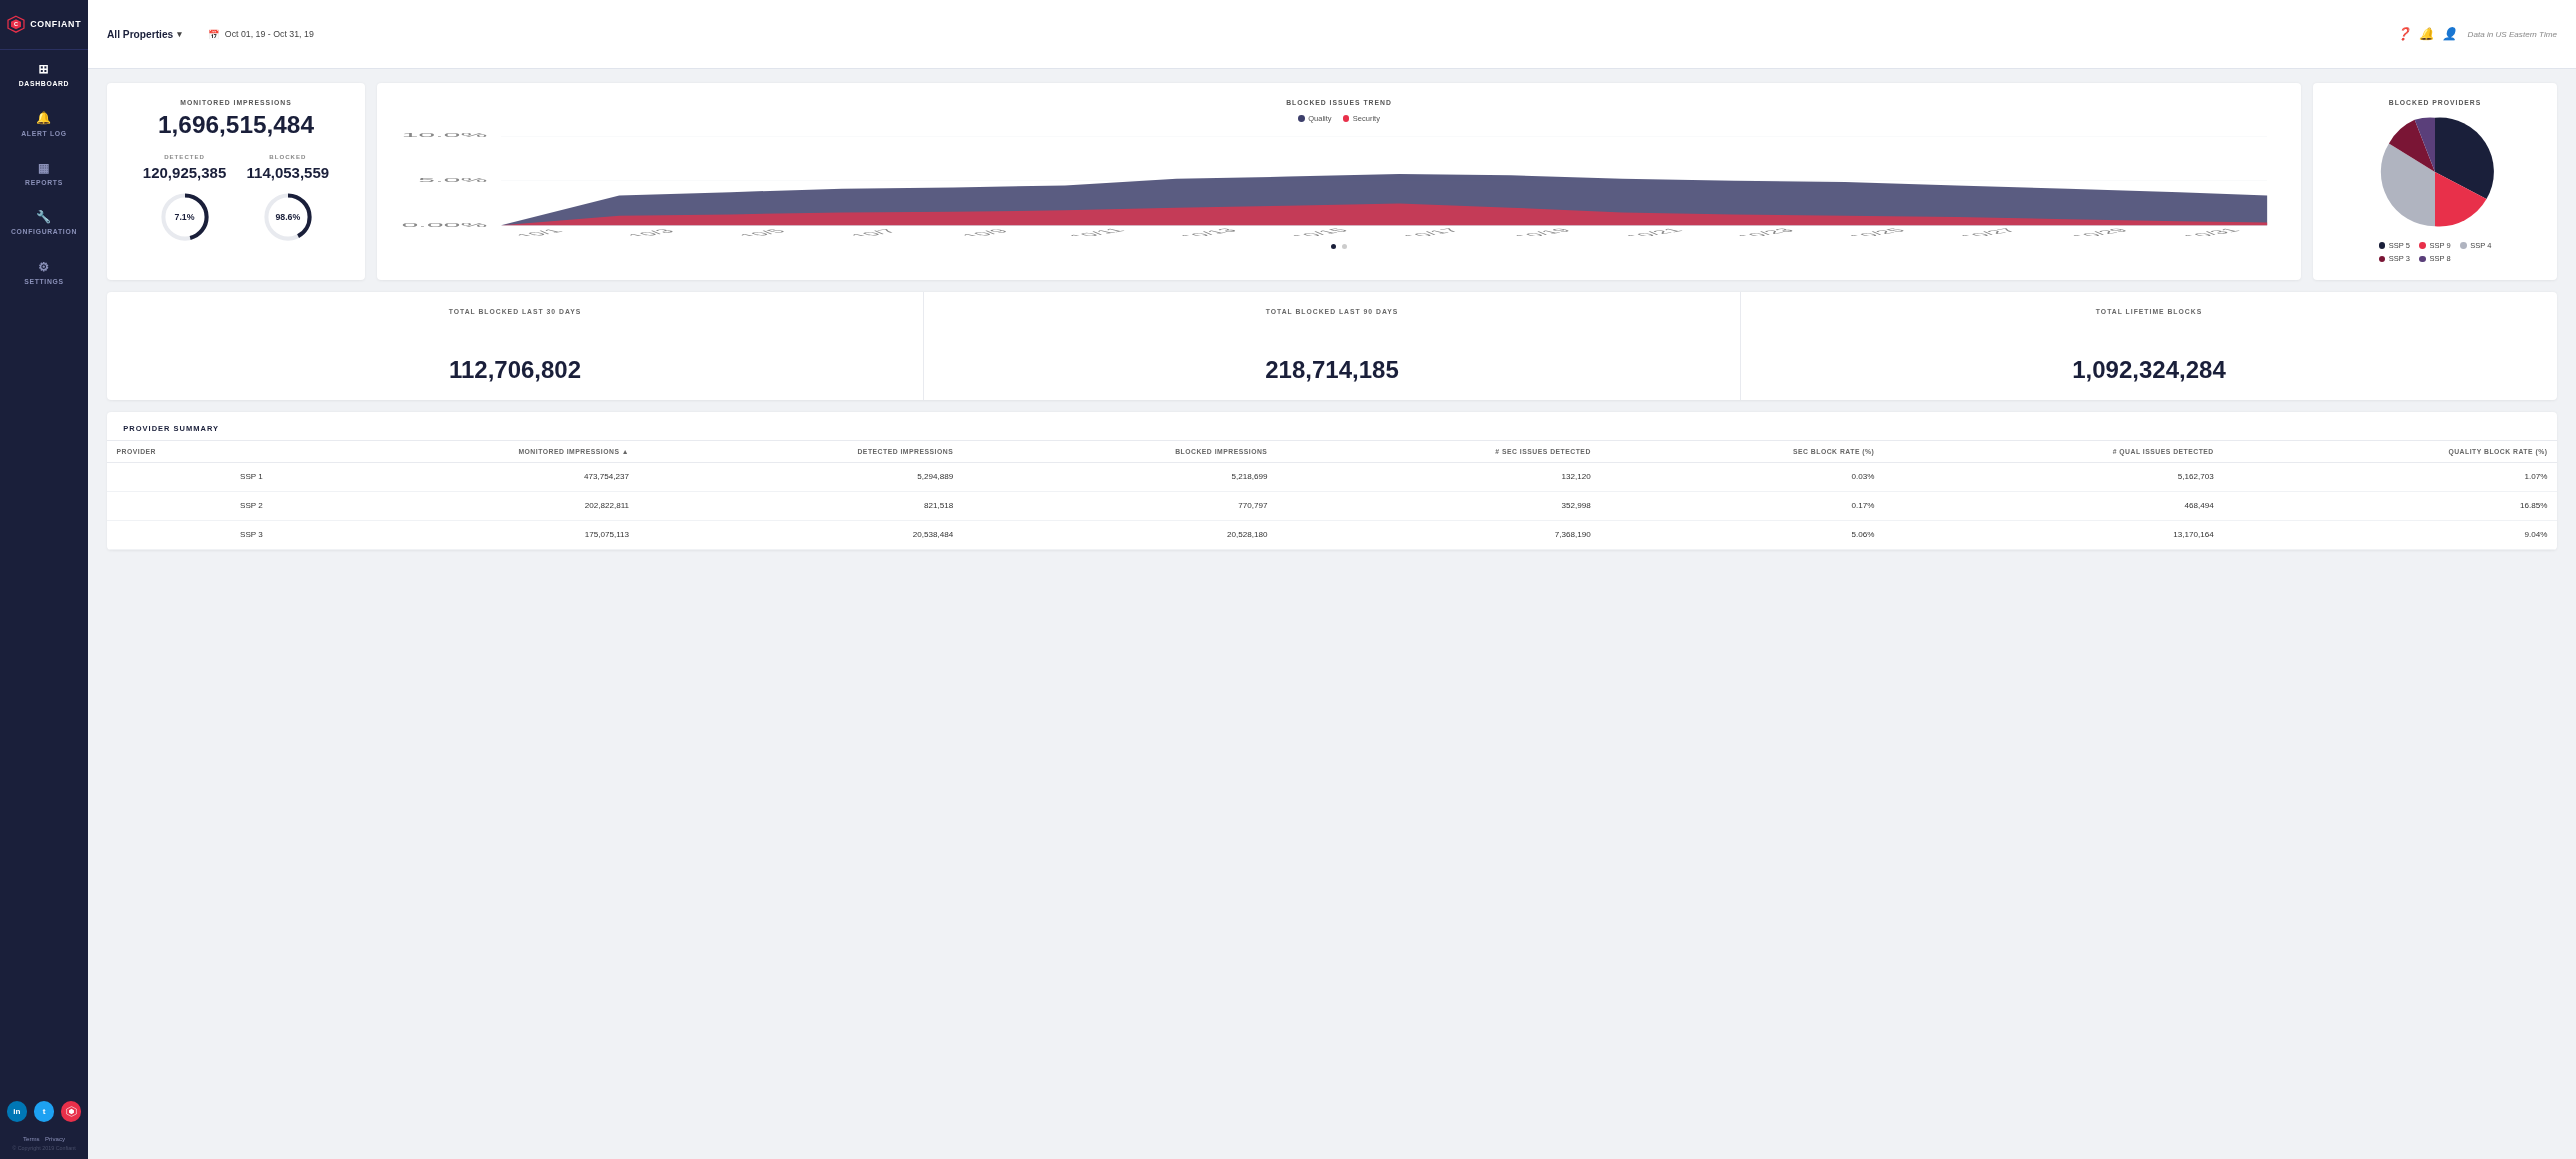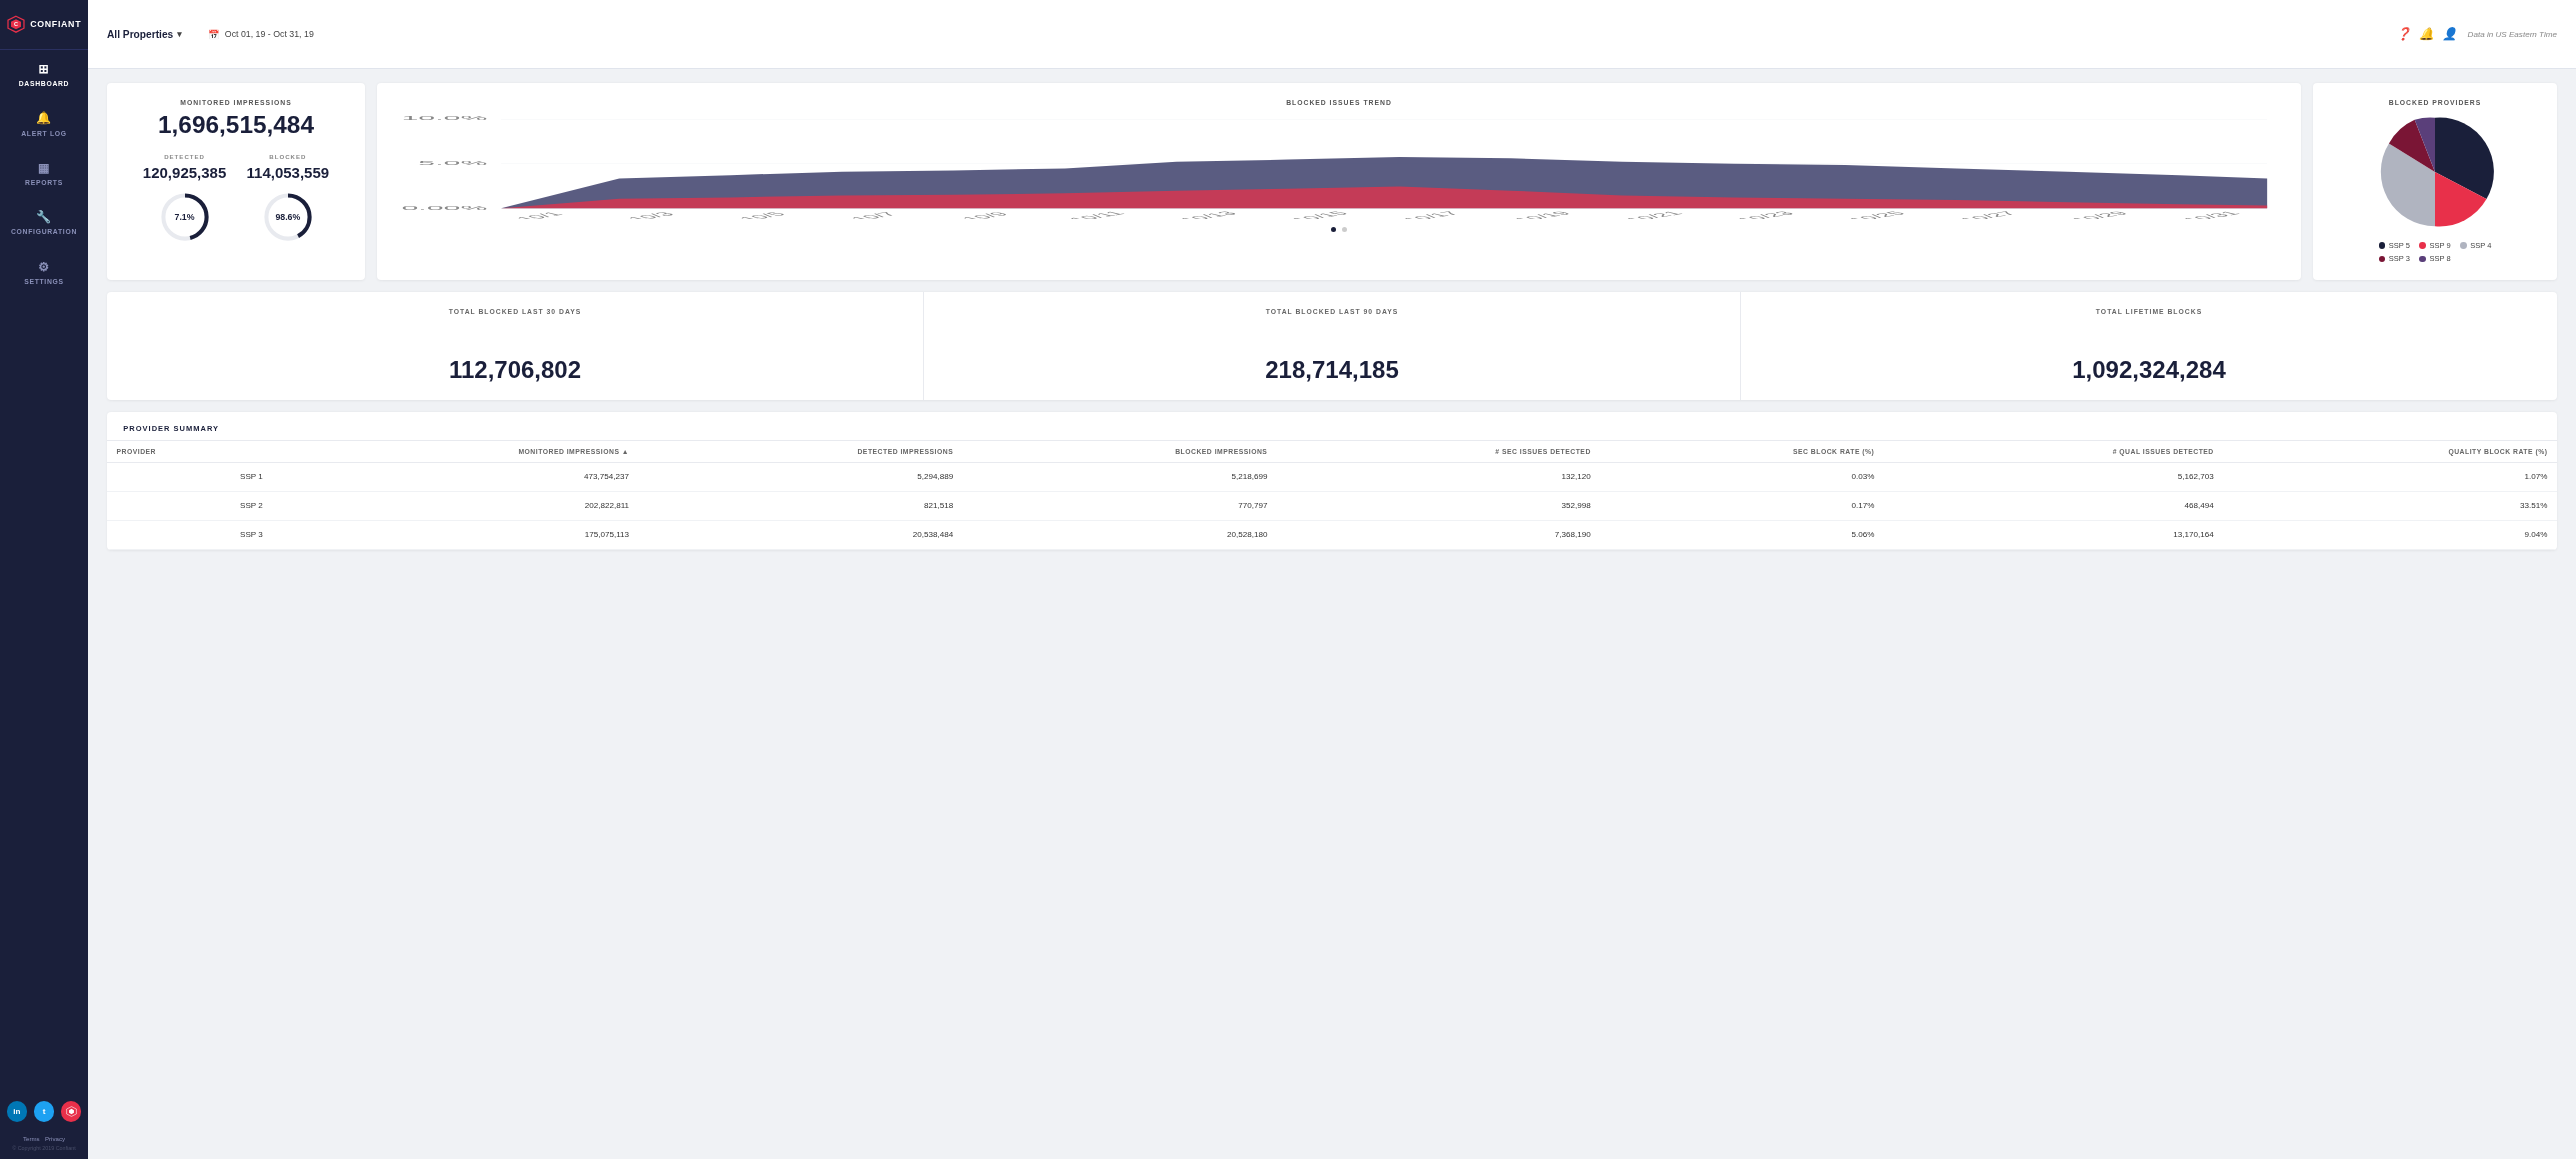--- a/index.html
+++ b/index.html
@@ -495,20 +495,30 @@
                 <circle cx="40" cy="40" r="32" fill="none" stroke="#1a1f3a" stroke-width="6" stroke-dasharray="134.7 201.1" stroke-dashoffset="50.3" transform="rotate(-90 40 40)"></circle>
               </svg>
               <div class="donut-label">98.6%</div>
             </div>
           </div>
         </div>
       </div>
 
       <div class="card card-trend">
         <div class="card-title">BLOCKED ISSUES TREND</div>
+        <div class="trend-legend">
+          <div class="legend-item">
+            <div class="legend-dot" style="background:#3d3f6b"></div>
+            <span>Quality</span>
+          </div>
+          <div class="legend-item">
+            <div class="legend-dot" style="background:#e8304a"></div>
+            <span>Security</span>
+          </div>
+        </div>
         <div class="chart-area">
           <svg class="chart-svg" viewBox="0 0 560 160" preserveAspectRatio="none">
 
             <text x="28" y="14" font-size="9" fill="#888" text-anchor="end">10.0%</text>
             <text x="28" y="80" font-size="9" fill="#888" text-anchor="end">5.0%</text>
             <text x="28" y="146" font-size="9" fill="#888" text-anchor="end">0.00%</text>
 
             <line x1="32" y1="12" x2="555" y2="12" stroke="#e8eaef" stroke-width="0.5"></line>
             <line x1="32" y1="78" x2="555" y2="78" stroke="#e8eaef" stroke-width="0.5"></line>
             <line x1="32" y1="144" x2="555" y2="144" stroke="#e8eaef" stroke-width="0.5"></line>
@@ -631,21 +641,21 @@
       <td>1.07%</td>
     </tr>
             <tr>
       <td>SSP 2</td>
       <td>202,822,811</td>
       <td>821,518</td>
       <td>770,797</td>
       <td>352,998</td>
       <td>0.17%</td>
       <td>468,494</td>
-      <td>33.51%</td>
+      <td>16.85%</td>
     </tr>
             <tr>
       <td>SSP 3</td>
       <td>175,075,113</td>
       <td>20,538,484</td>
       <td>20,528,180</td>
       <td>7,368,190</td>
       <td>5.06%</td>
       <td>13,170,164</td>
       <td>9.04%</td>

